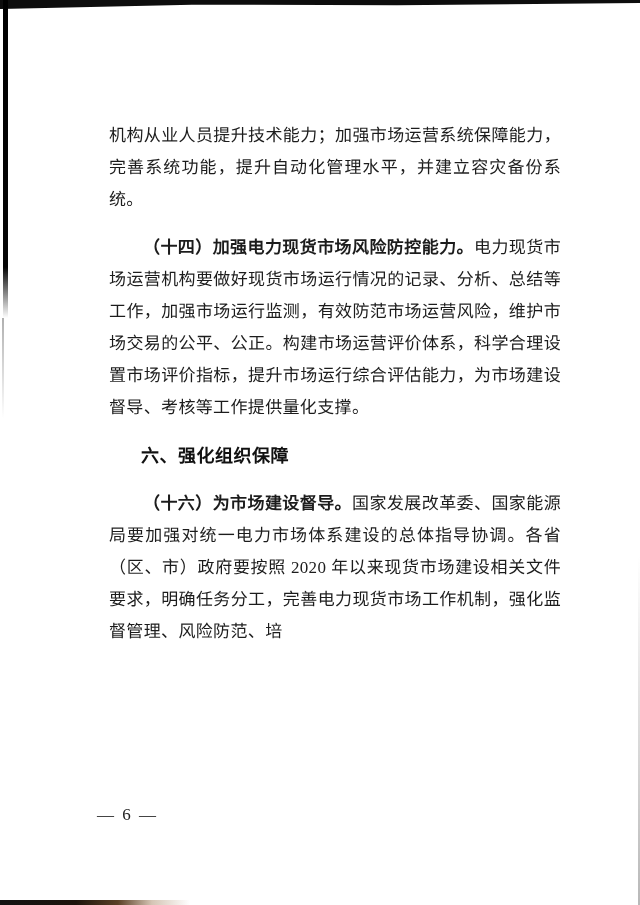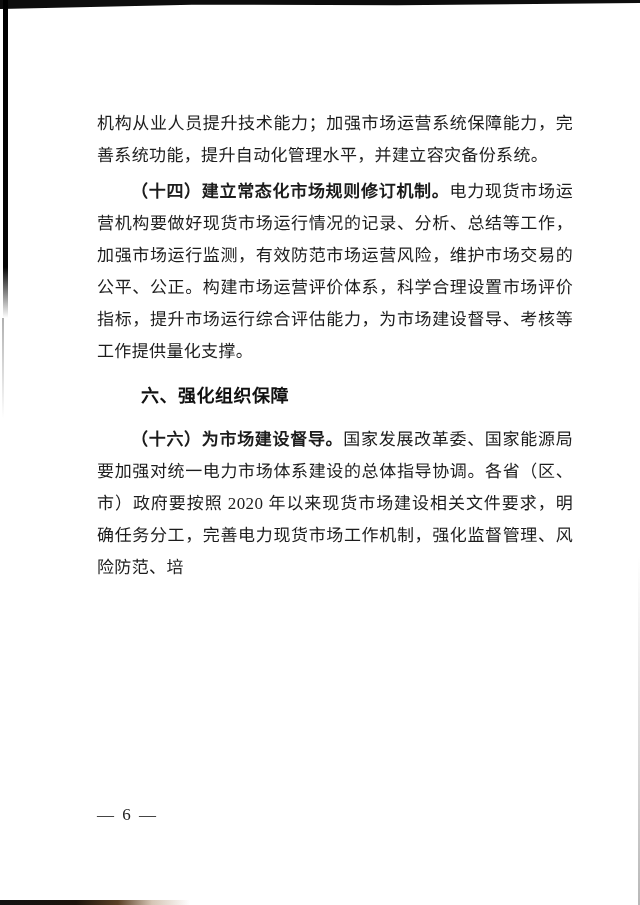--- a/index.html
+++ b/index.html
@@ -22,21 +22,21 @@
     left: 93px;
     top: 104px;
     width: 484px;
     color: #1c1c1c;
     font-size: 17px;
     letter-spacing: 0.35px;
     line-height: 32px;
     text-align: justify;
   }
   .page-text p {
-    margin: 4px;
+    margin: 16px;
     text-indent: 2em;
   }
   .page-text p.no-indent { text-indent: 0; }
   .lead {
     font-weight: 700;
   }
   .section-heading {
     margin: 12px;
     font-size: 18px;
     line-height: 32px;
@@ -99,21 +99,21 @@
   <div class="artifact-left"></div>
   <div class="artifact-left-faint"></div>
   <div class="artifact-bottom"></div>
   <div class="artifact-right"></div>
 
   <div class="page-text">
 
     <p class="no-indent"><span>机构从业人员提升技术能力；加强市场运营系统保障能力，完善系统功能，提升自动化管理水平，并建立容灾备份系统。</span></p>
 
 
-    <p><span class="lead">（十四）建立常态化市场规则修订机制。</span><span>电力现货市场运营机构要做好现货市场运行情况的记录、分析、总结等工作，加强市场运行监测，有效防范市场运营风险，维护市场交易的公平、公正。构建市场运营评价体系，科学合理设置市场评价指标，提升市场运行综合评估能力，为市场建设督导、考核等工作提供量化支撑。</span></p>
+    <p><span class="lead">（十四）加强电力现货市场风险防控能力。</span><span>电力现货市场运营机构要做好现货市场运行情况的记录、分析、总结等工作，加强市场运行监测，有效防范市场运营风险，维护市场交易的公平、公正。构建市场运营评价体系，科学合理设置市场评价指标，提升市场运行综合评估能力，为市场建设督导、考核等工作提供量化支撑。</span></p>
 
 
     <h2 class="section-heading">六、强化组织保障</h2>
 
     <p><span class="lead">（十六）为市场建设督导。</span><span>国家发展改革委、国家能源局要加强对统一电力市场体系建设的总体指导协调。各省（区、市）政府要按照 2020 年以来现货市场建设相关文件要求，明确任务分工，完善电力现货市场工作机制，强化监督管理、风险防范、培</span></p>
 
   </div>
 
   <div class="page-number">— 6 —</div>
 

